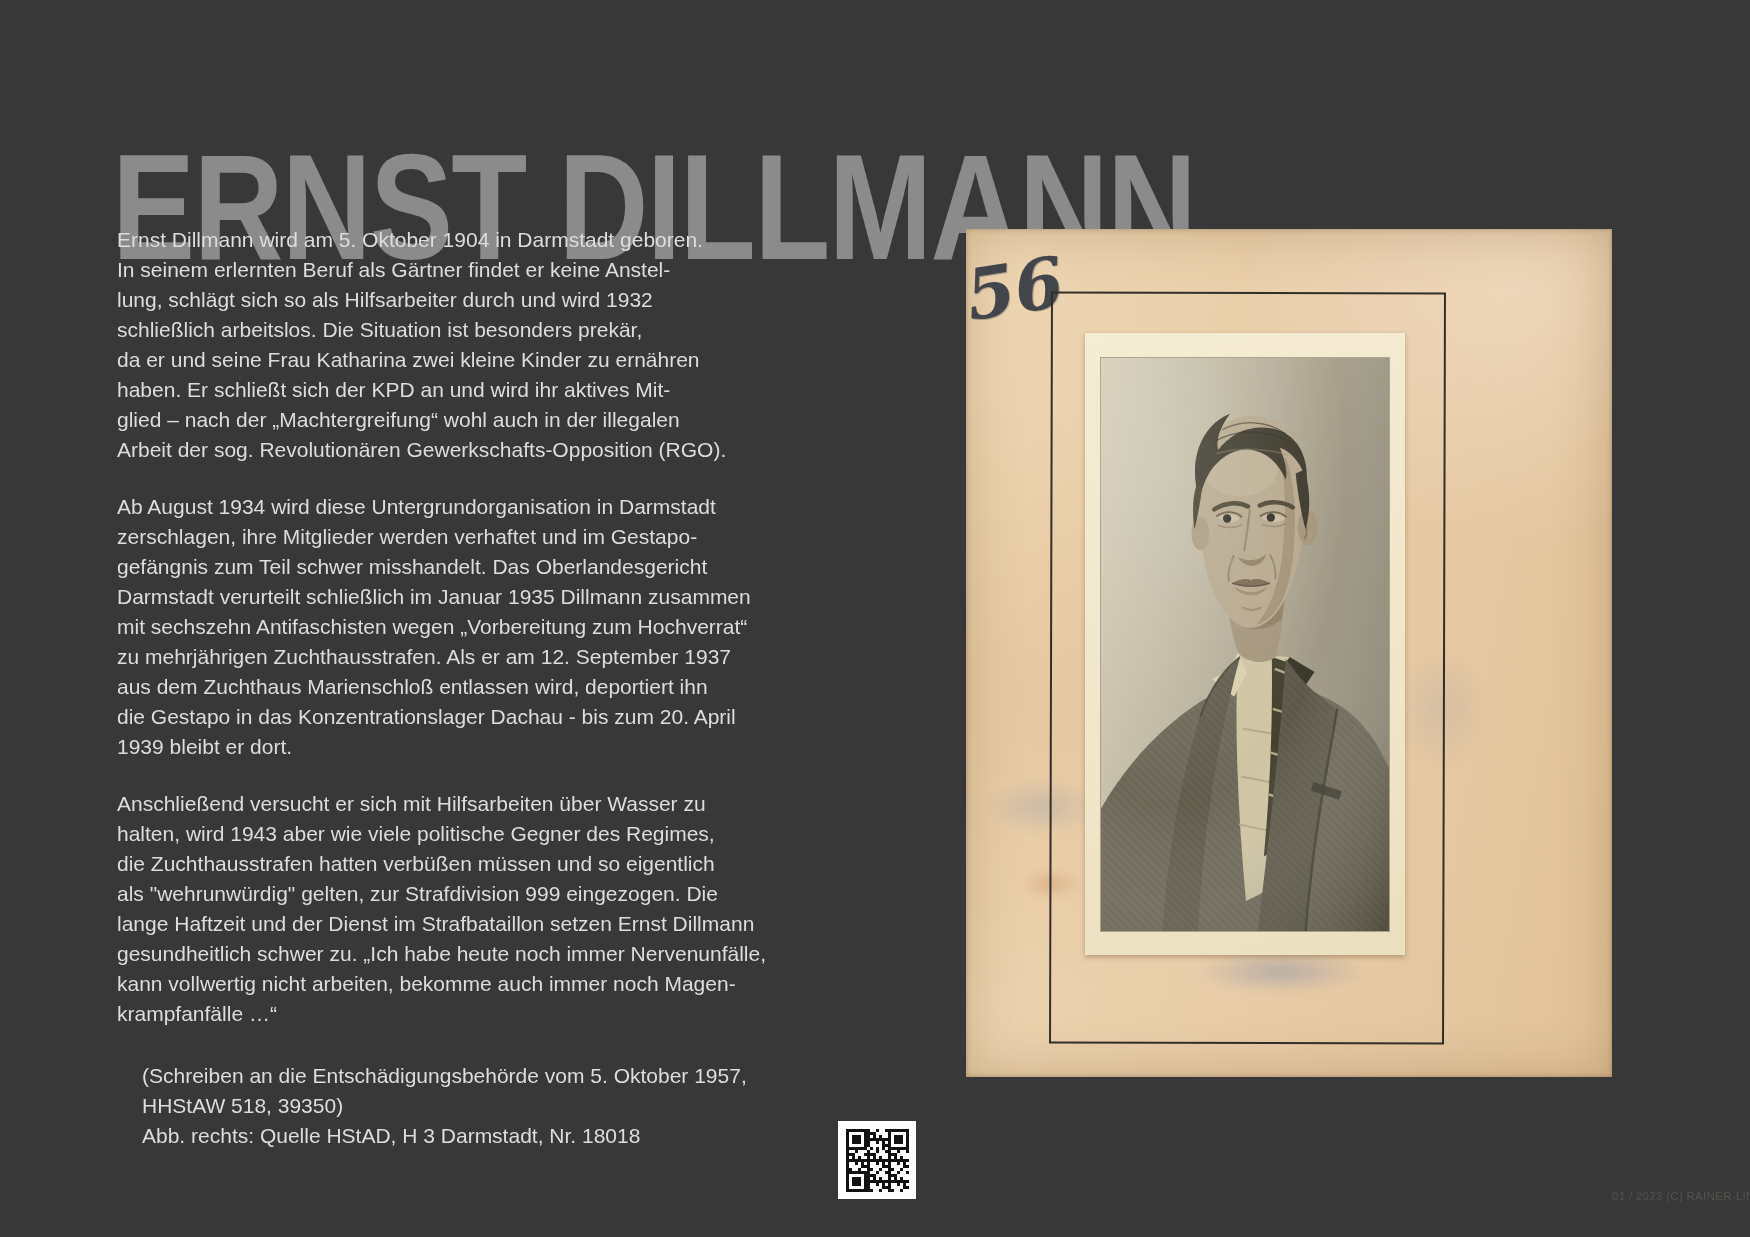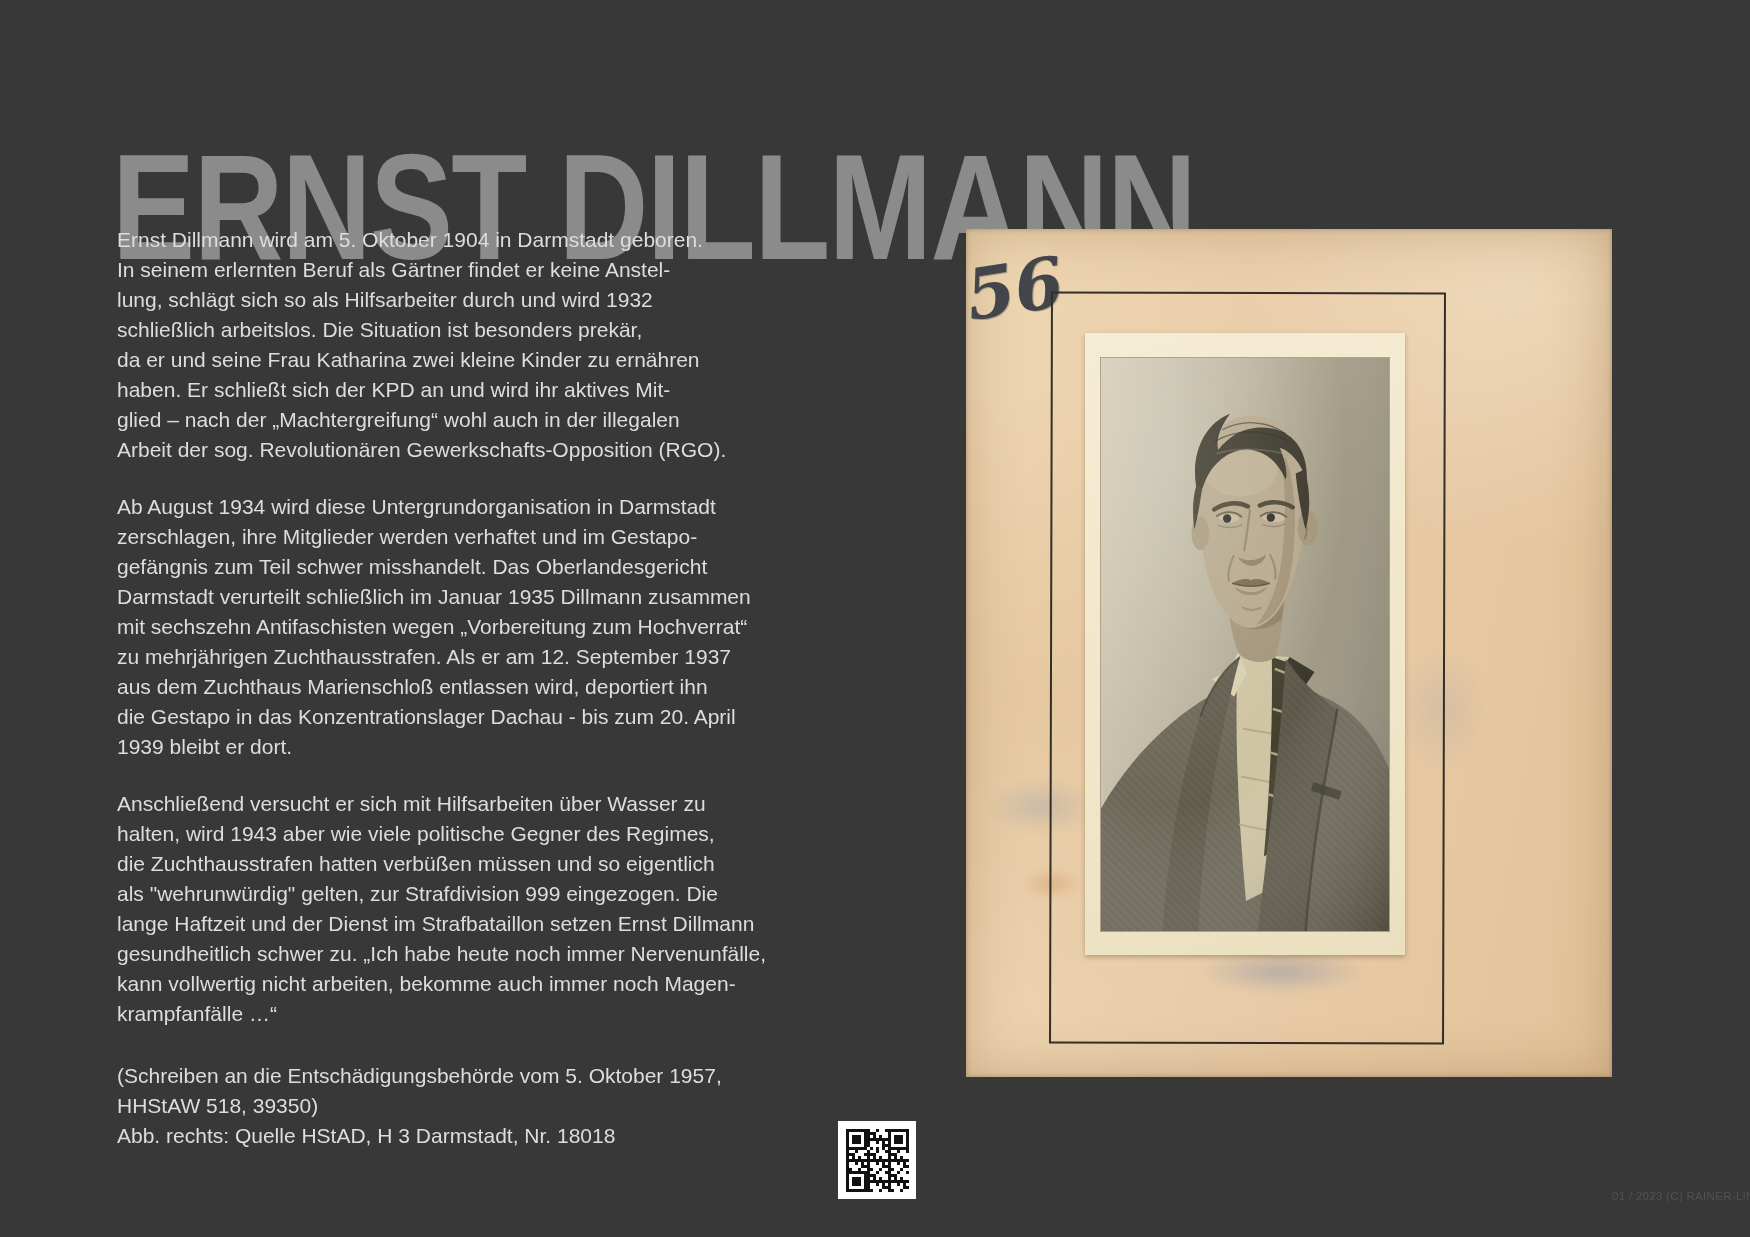--- a/index.html
+++ b/index.html
@@ -13,21 +13,21 @@
     font-size:150px; line-height:160px; font-weight:bold;
     color:#8b8b8b; white-space:nowrap;
     transform:scaleX(.83); transform-origin:left top;
     letter-spacing:-2px;
   }
   .textcol{
     position:absolute; left:117px; top:225px; width:880px;
     color:#dfdddb; font-size:21px; line-height:30px;
   }
   .para{ white-space:pre-line; margin:0 0 27px 0; }
-  .source{ white-space:pre-line; margin-top:32px; }
+  .source{ white-space:pre-line; margin-top:32px;margin-left:25px; }
 
   
   .photo-card{
     position:absolute; left:966px; top:229px; width:646px; height:848px;
     background:
       radial-gradient(circle at 85% 6%, rgba(255,250,240,.30), rgba(255,250,240,0) 28%),
       radial-gradient(circle at 8% 55%, rgba(210,170,120,.25), rgba(210,170,120,0) 40%),
       linear-gradient(100deg,#eed6b2 0%, #e9cda9 45%, #e2c299 100%);
     box-shadow: inset 0 0 55px rgba(125,88,45,.30), inset 0 0 5px rgba(70,48,22,.35);
   }

